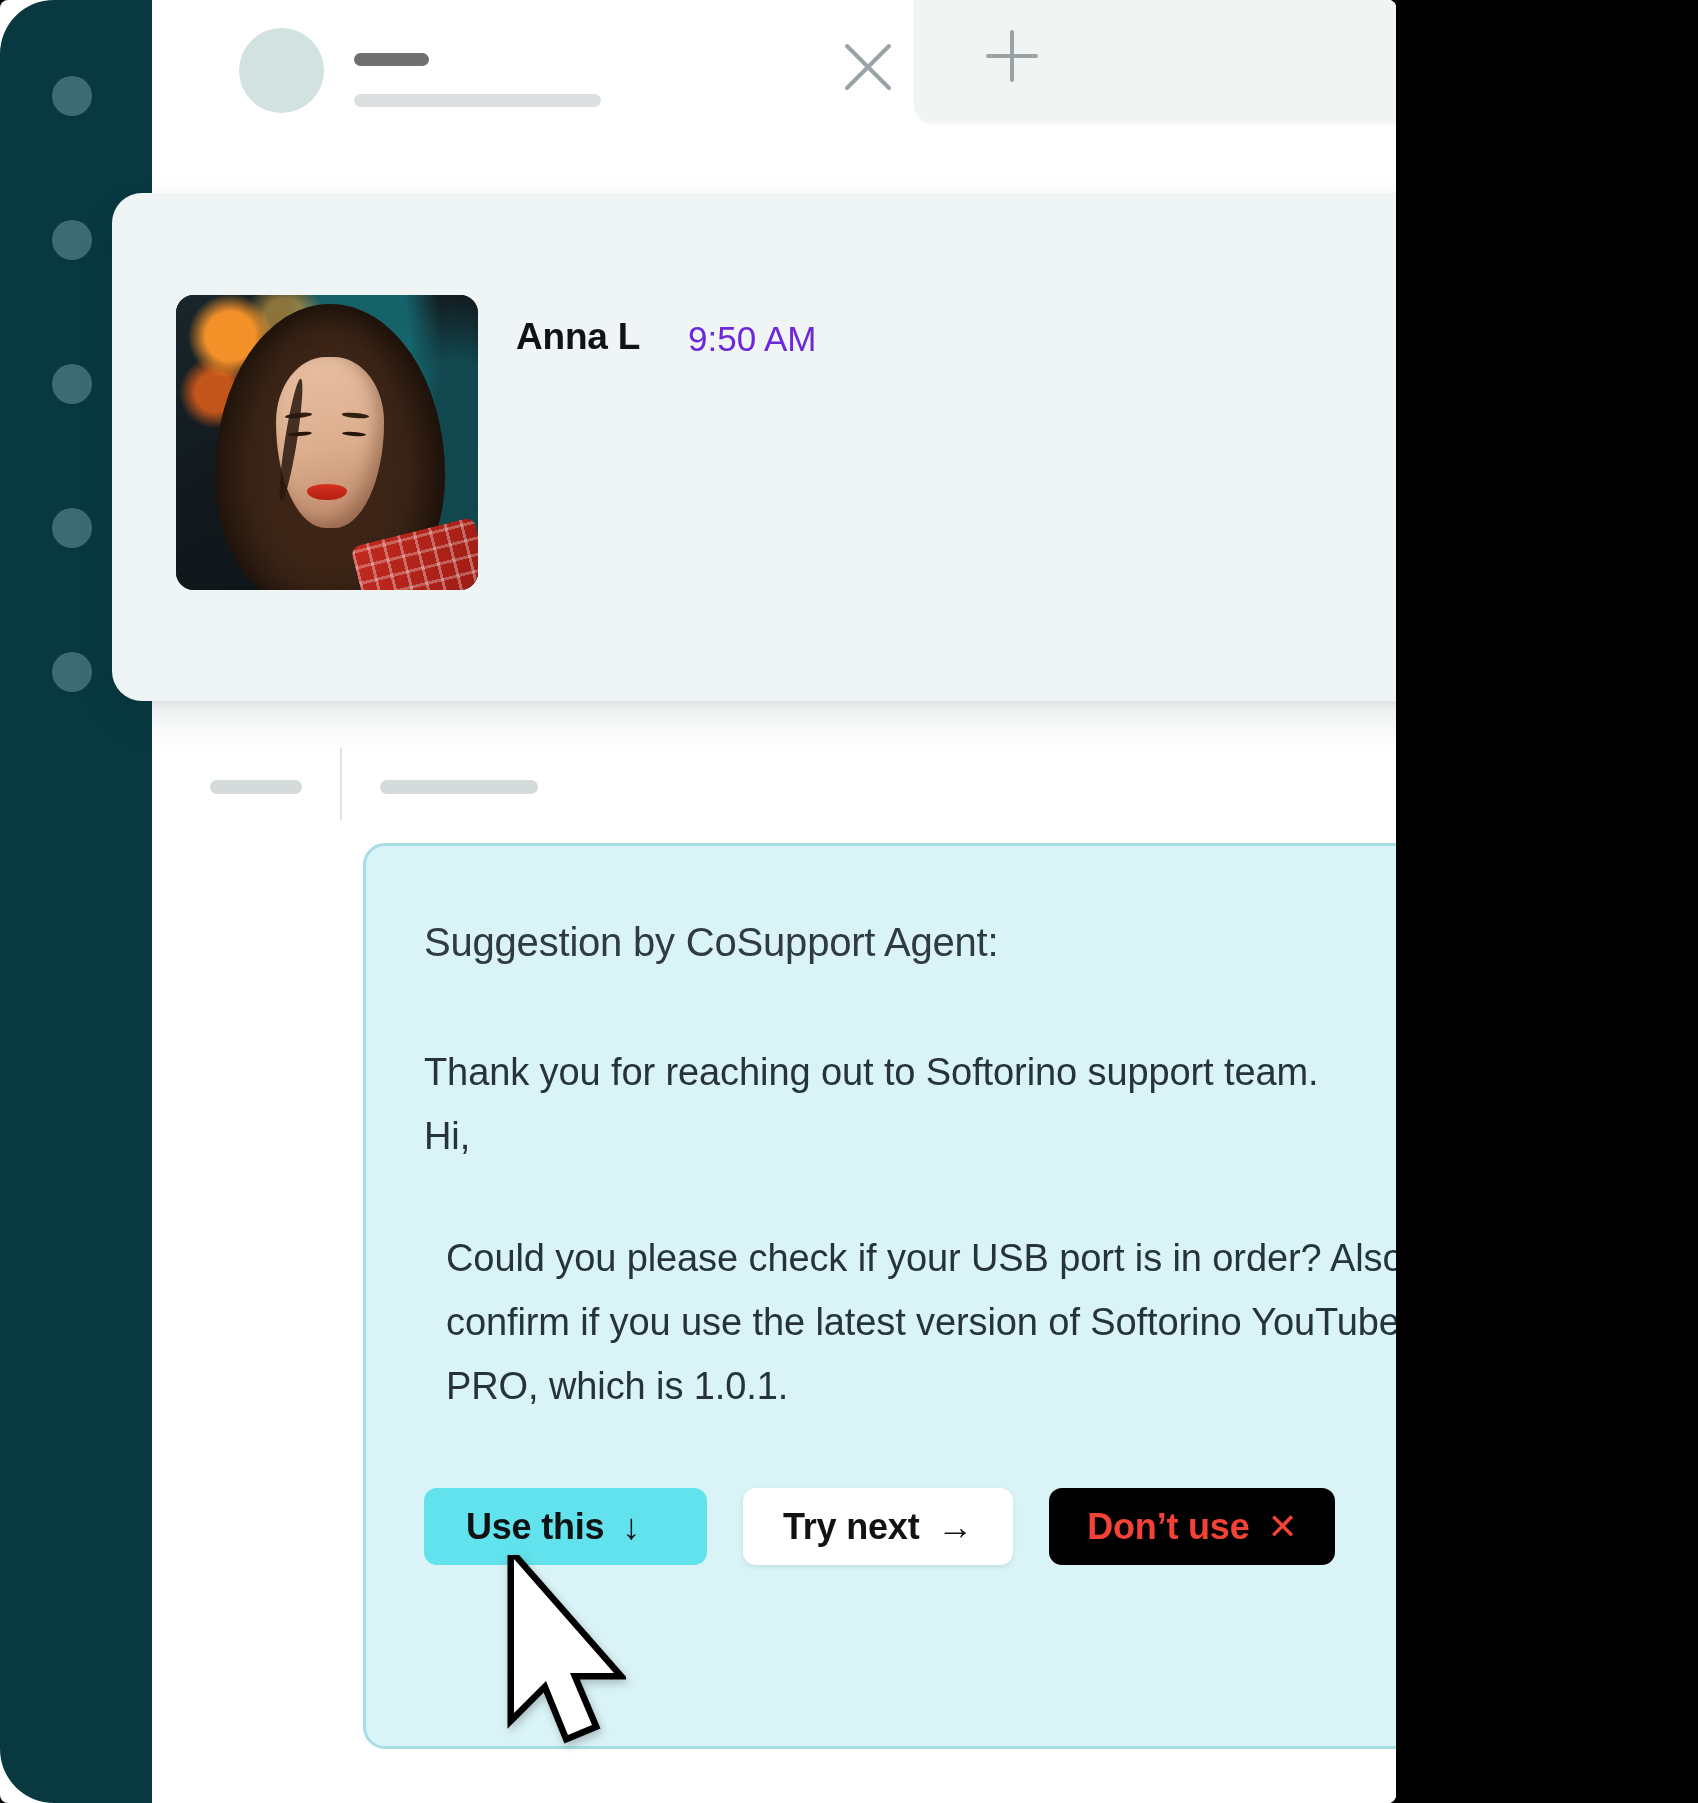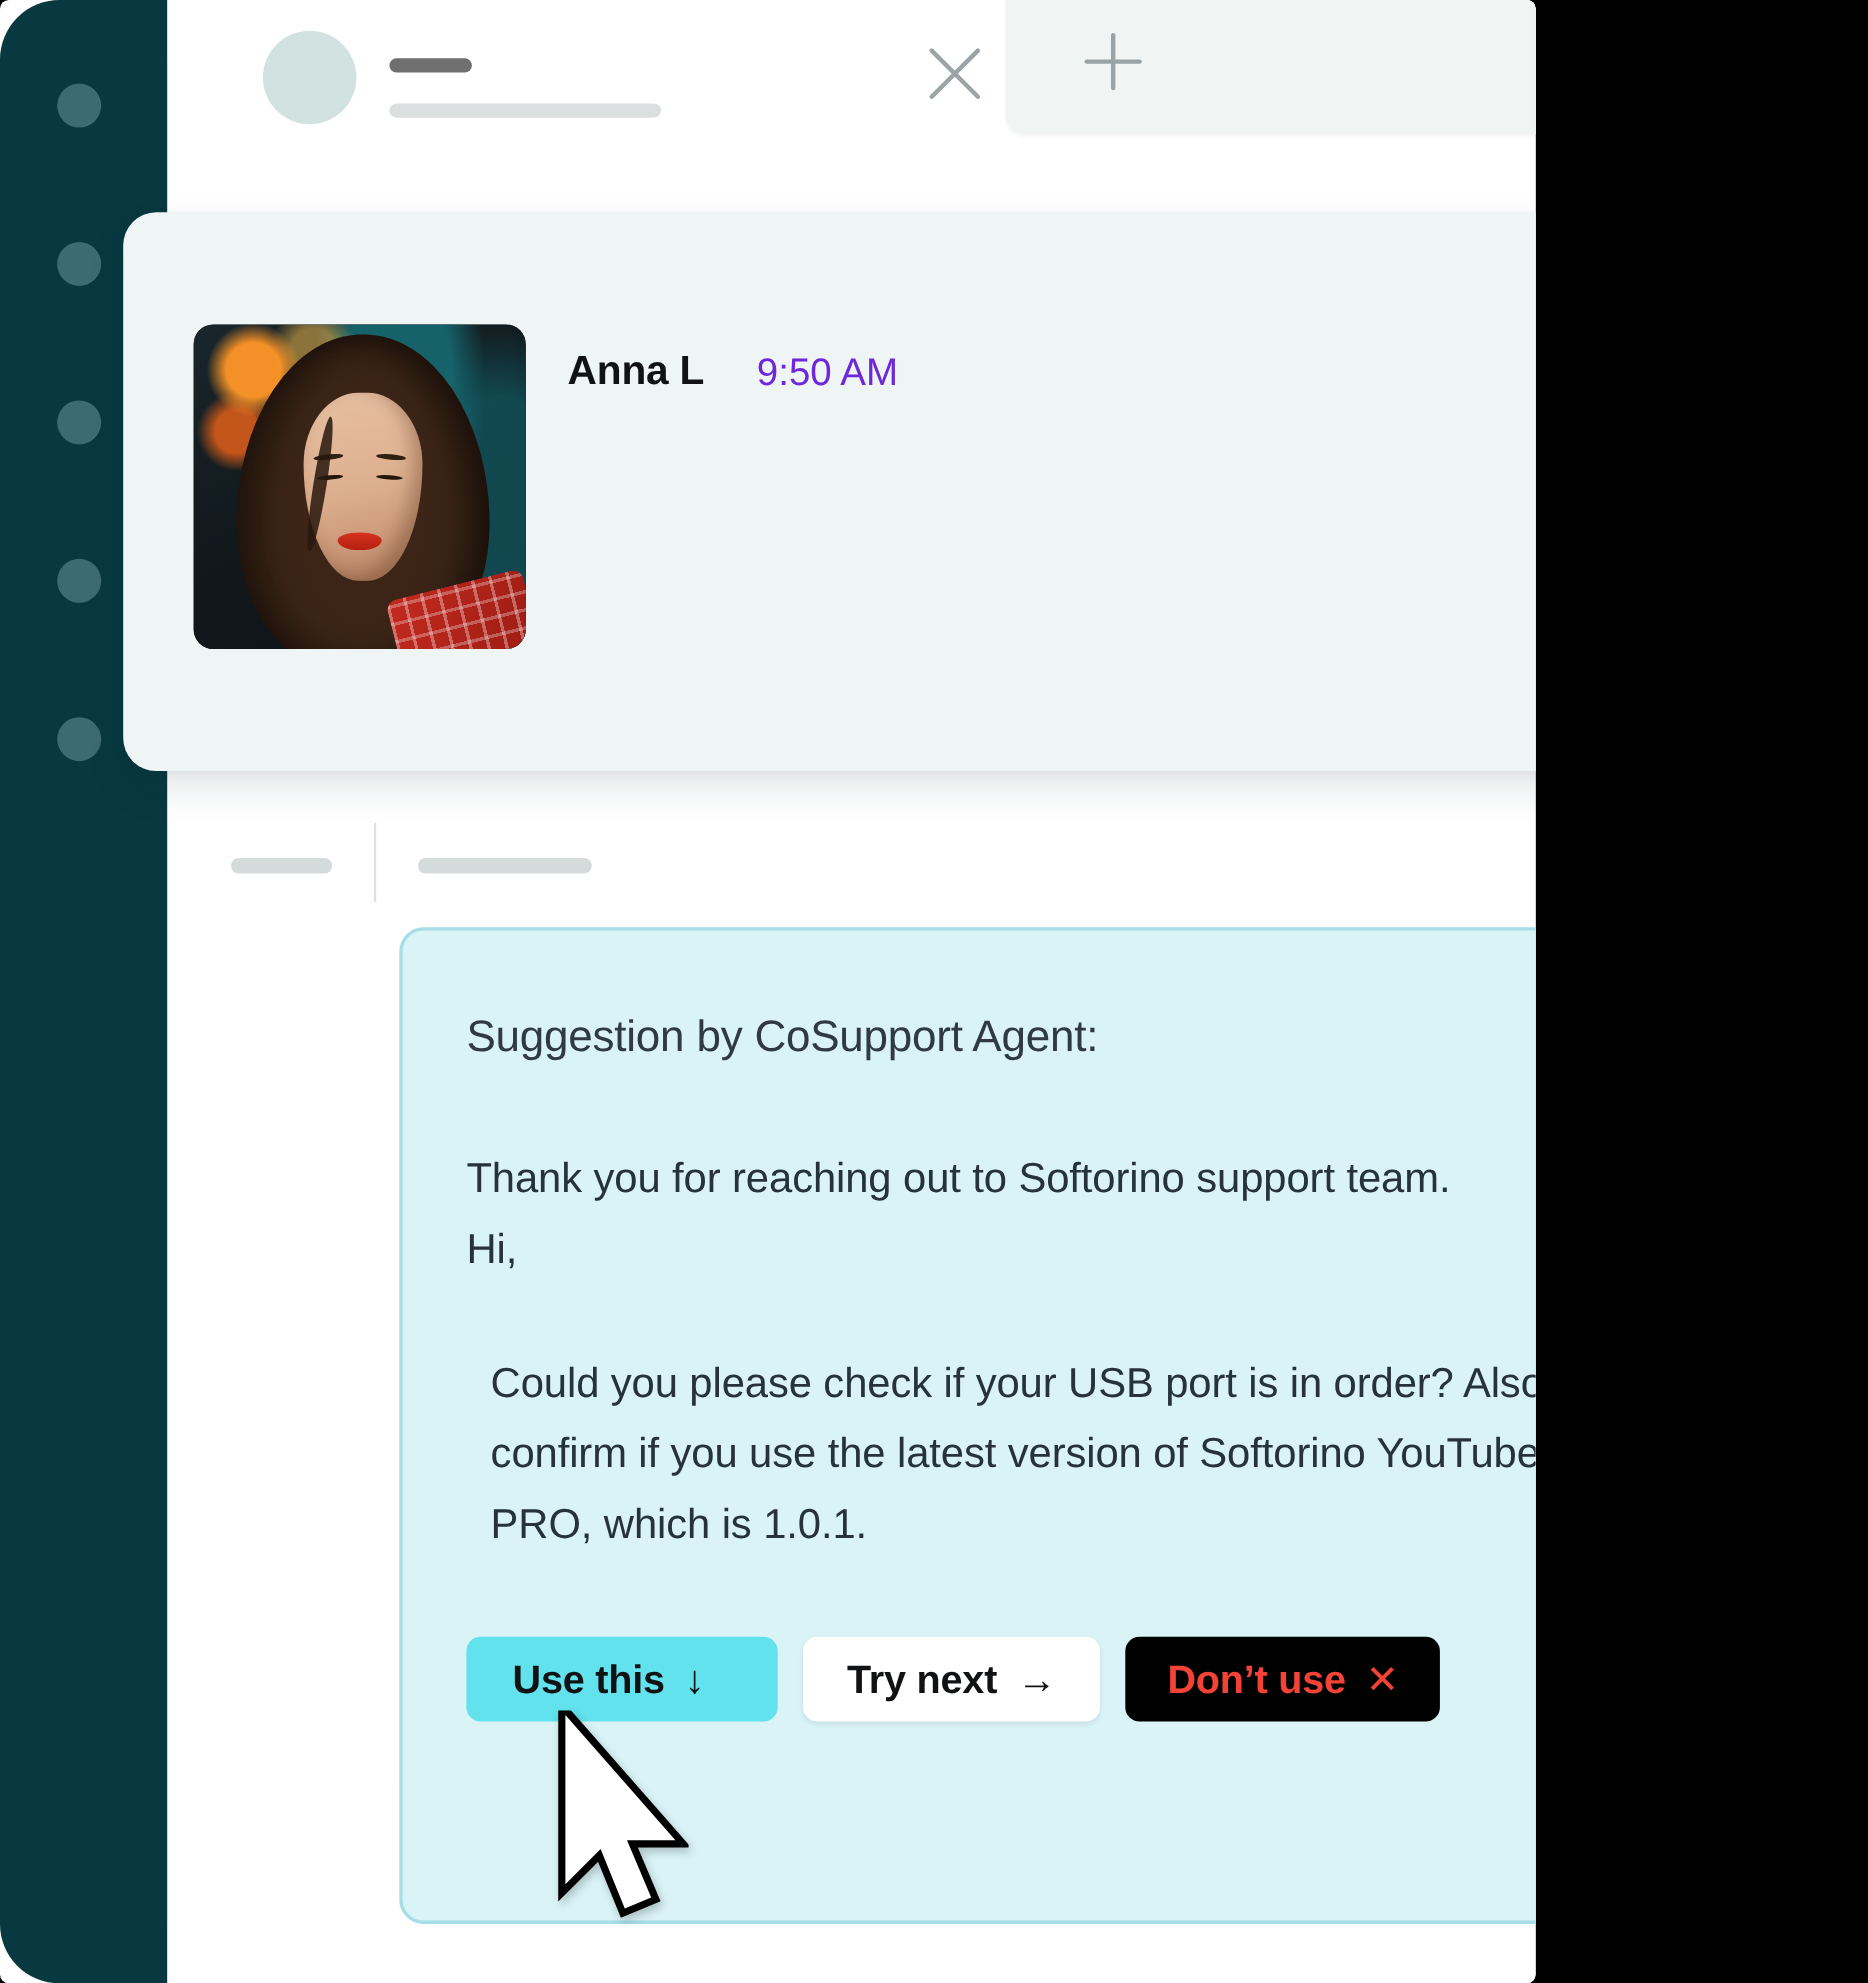--- a/index.html
+++ b/index.html
@@ -342,21 +342,21 @@
     color: #26333c;
     letter-spacing: -0.1px;
     margin-left: 22px;
   }
 
   
   .sug-actions {
     position: absolute;
     left: 58px; top: 642px;
     display: flex;
-    gap: 23px;
+    gap: 36px;
   }
   .btn {
     display: flex;
     align-items: center;
     gap: 18px;
     height: 77px;
     padding: 0 30px;
     border-radius: 13px;
     font-size: 36px;
     font-weight: 700;

